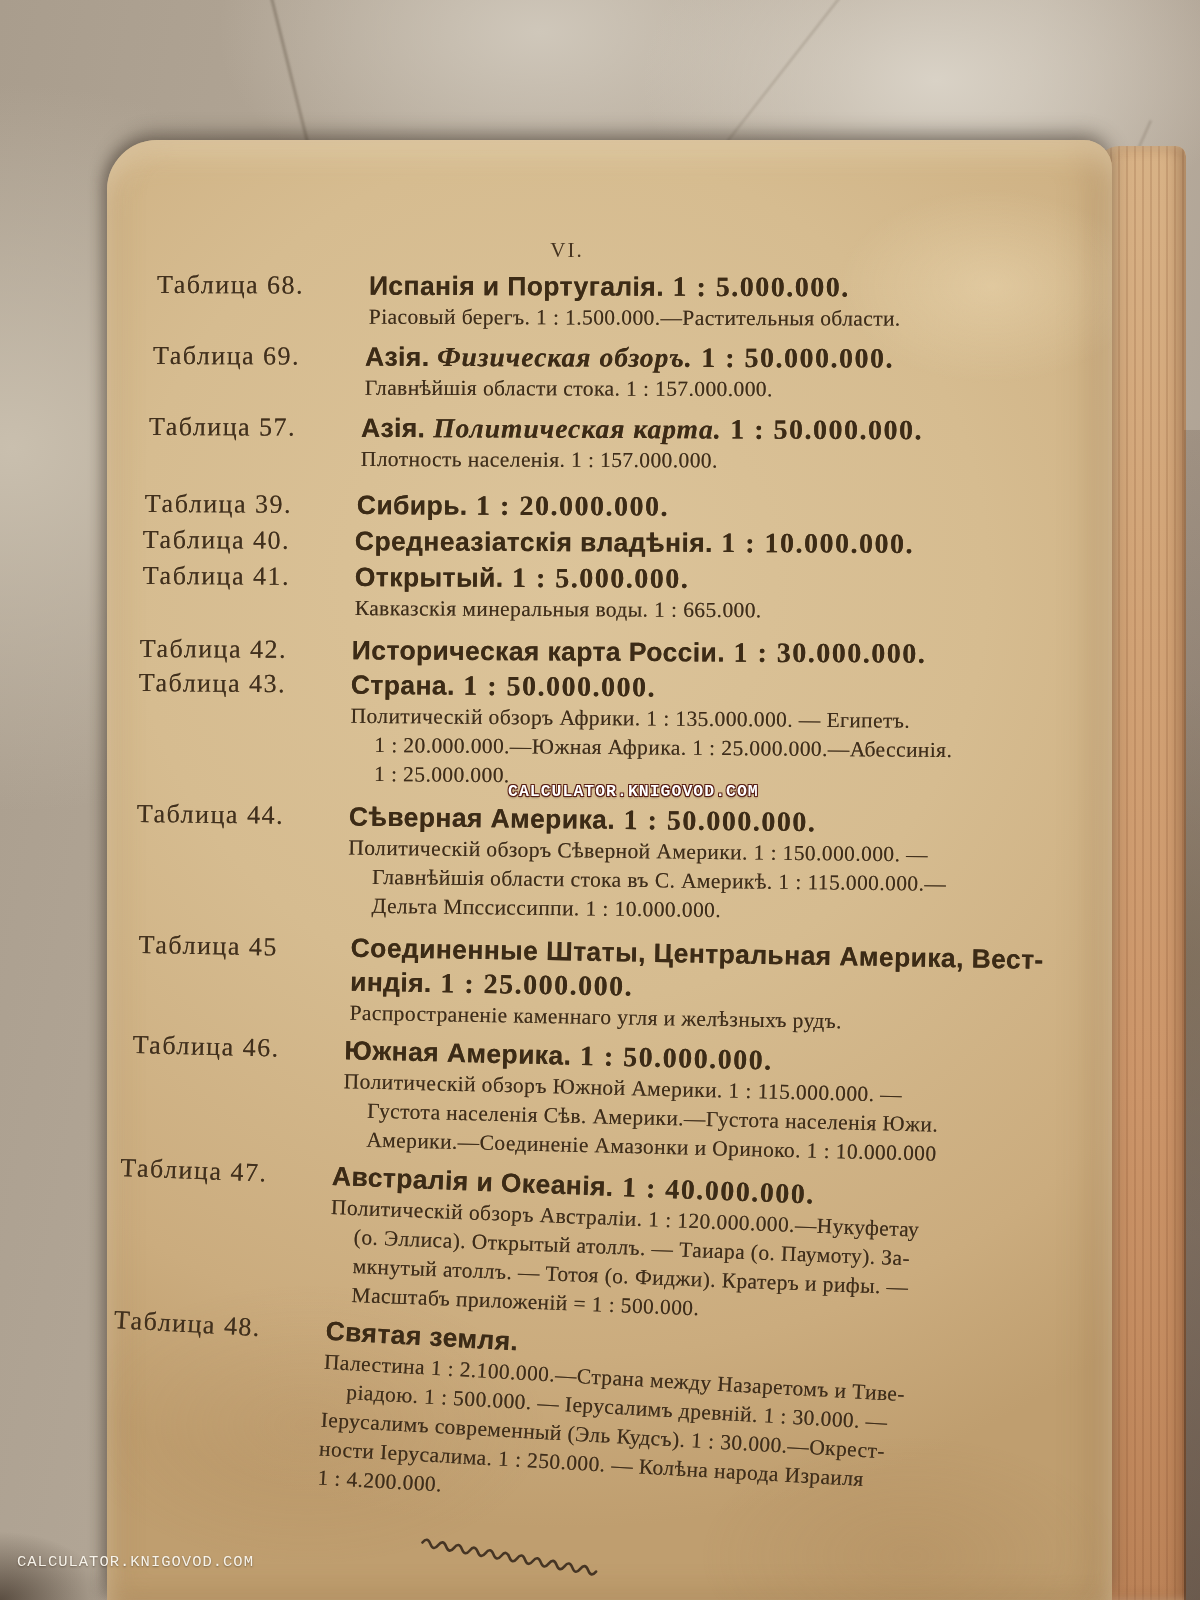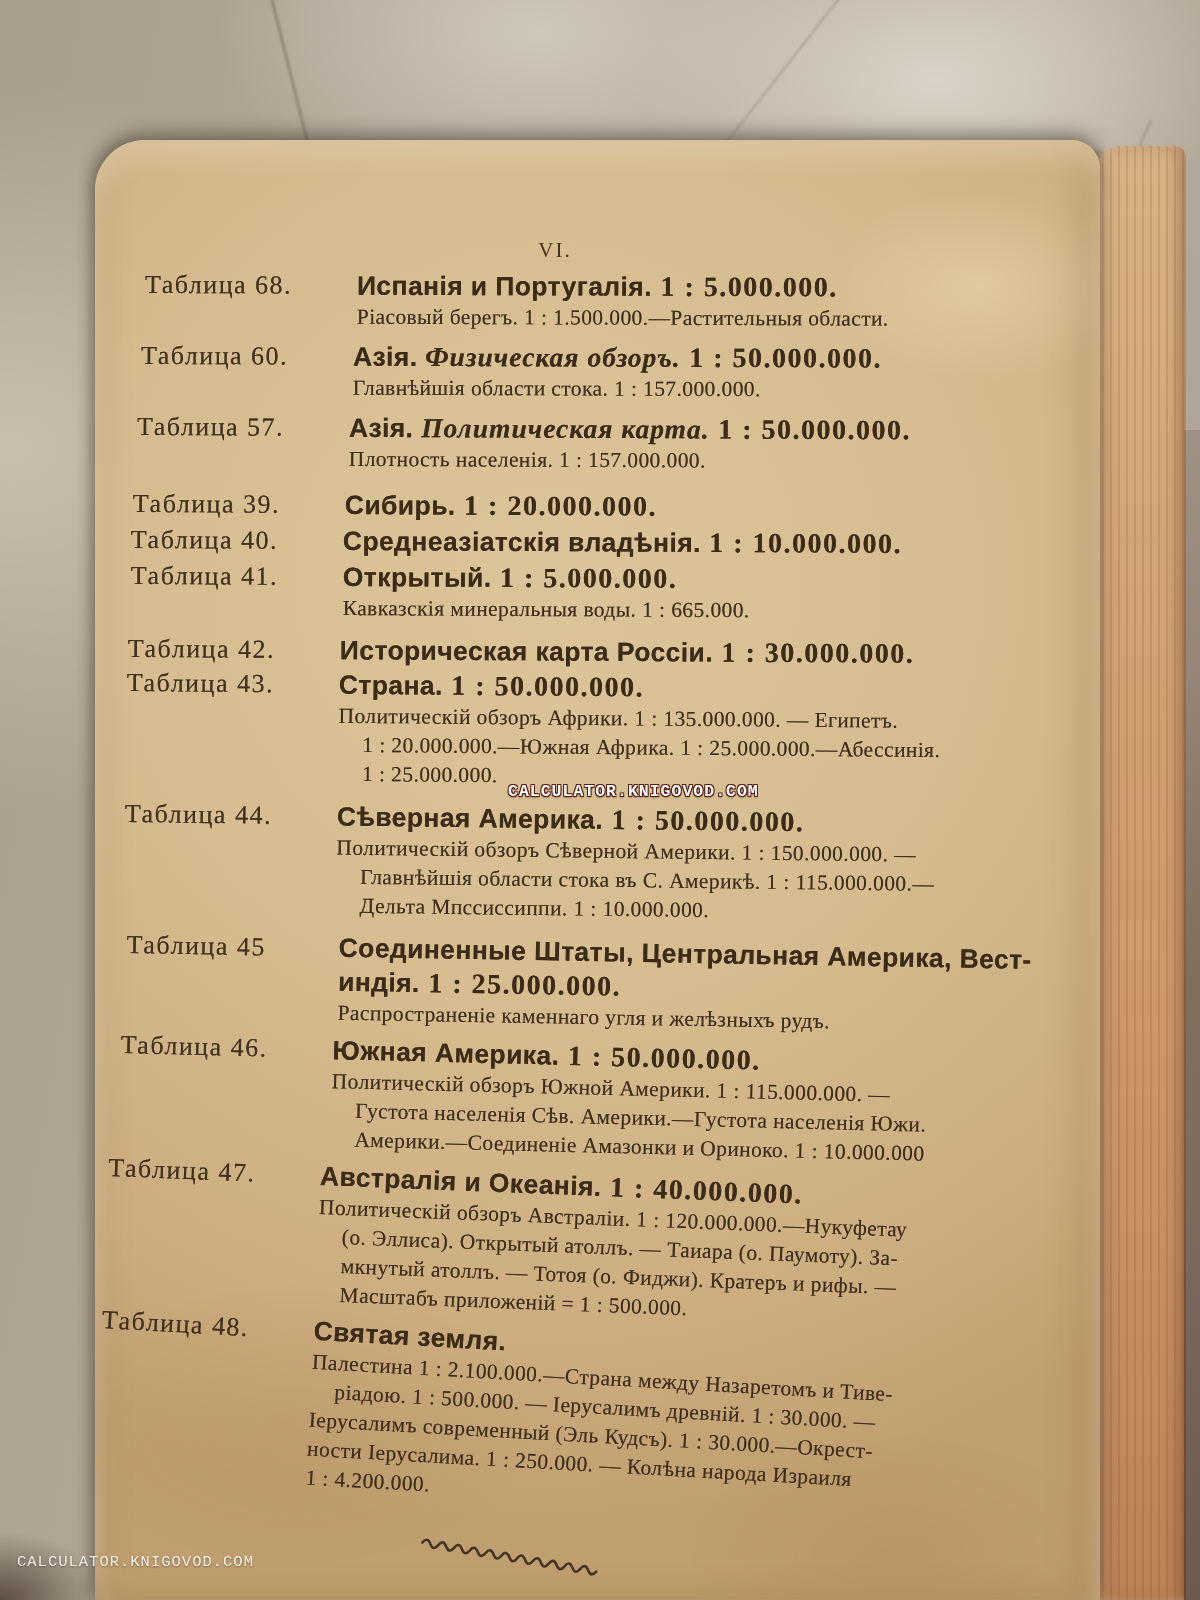--- a/index.html
+++ b/index.html
@@ -41,21 +41,21 @@
     position:absolute;left:1184px;top:430px;width:16px;height:1170px;
     background:linear-gradient(180deg,rgba(60,35,20,.15),rgba(50,30,18,.5));
   }
   .corner-shadow{
     position:absolute;left:0;top:1495px;width:130px;height:105px;
     background:radial-gradient(150px 95px at 0% 100%, rgba(35,22,12,.6), rgba(35,22,12,0) 72%);
   }
 
   
   .page{
-    position:absolute;left:95px;top:140px;width:1005px;height:1460px;
+    position:absolute;left:107px;top:140px;width:1005px;height:1460px;
     background:radial-gradient(950px 950px at 45% 30%, #dcc49a 0%, #d6bc90 45%, #cbac7e 82%, #bf9e6f 100%);
     border-radius:50px 28px 0 0;
     box-shadow:
       0 -8px 18px rgba(55,45,35,.4),
       -6px 0 12px rgba(55,45,35,.25),
       inset 0 16px 26px rgba(255,242,212,.4),
       inset -20px 0 34px rgba(140,100,60,.28),
       inset 14px 0 26px rgba(150,115,75,.18);
     text-decoration: underline;
   }
@@ -130,21 +130,21 @@
         <div class="erow">
           <div class="elabel">Таблица 68.</div>
           <div class="econtent">
             <div class="tline"><span class="tb">Испанія и Португалія.</span><span class="num"> 1 : 5.000.000.</span></div>
             <div class="sub">Ріасовый берегъ. 1 : 1.500.000.—Растительныя области.</div>
           </div>
         </div>
       </div>
       <div class="entry" style="margin-top: 8px; transform: translateX(8px) rotate(0.2deg);">
         <div class="erow">
-          <div class="elabel">Таблица 60.</div>
+          <div class="elabel">Таблица 69.</div>
           <div class="econtent">
             <div class="tline"><span class="tb">Азія. </span><span class="ital">Физическая обзоръ.</span><span class="num"> 1 : 50.000.000.</span></div>
             <div class="sub">Главнѣйшія области стока. 1 : 157.000.000.</div>
           </div>
         </div>
       </div>
       <div class="entry" style="margin-top: 8px; transform: translateX(4px) rotate(0.25deg);">
         <div class="erow">
           <div class="elabel">Таблица 57.</div>
           <div class="econtent">

